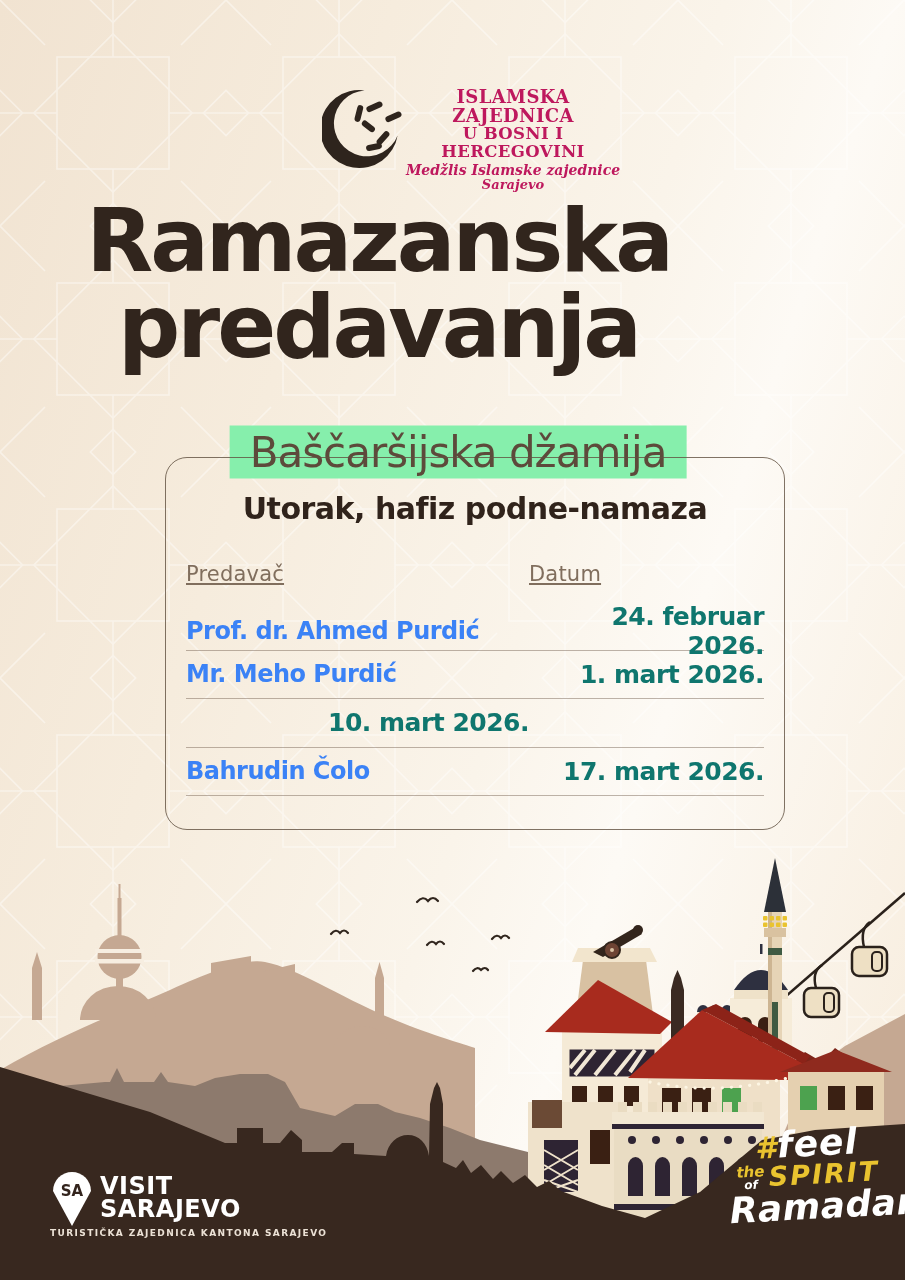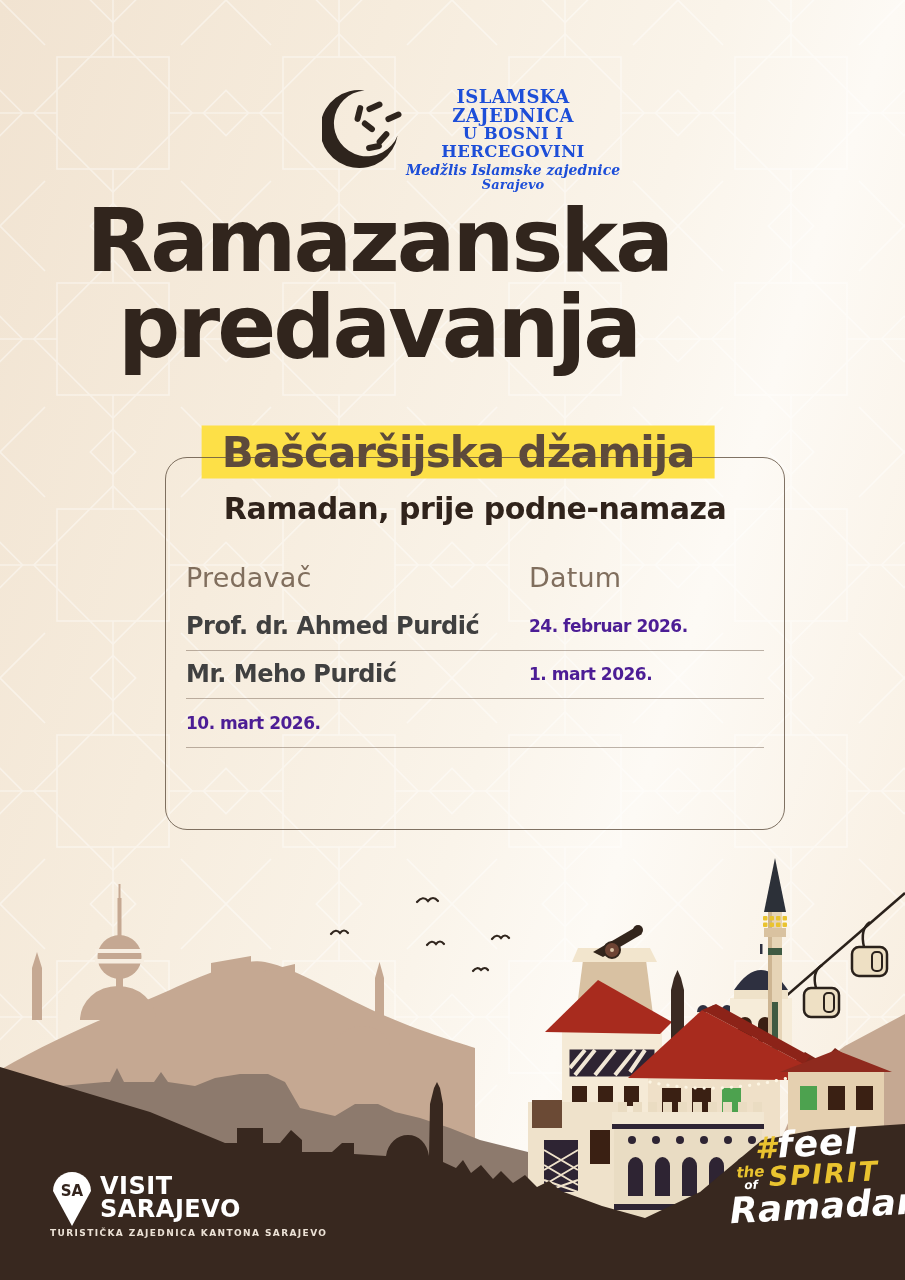--- a/index.html
+++ b/index.html
@@ -9,45 +9,45 @@
   .bg{position:absolute;inset:0;z-index:0;
       background:linear-gradient(108deg,#f1e3d1 0%,#f6ecdd 30%,#faf4ea 55%,#fdfaf5 68%,#f7ecdc 100%);}
   .pattern{position:absolute;top:0;left:0;z-index:1;}
   .cityscape{position:absolute;top:850px;left:0;z-index:2;}
   .content{position:absolute;inset:0;z-index:5;}
 
   
   .org-logo{position:absolute;top:84px;left:322px;width:300px;height:92px;}
   .org-crescent{position:absolute;top:0;left:0;}
   .org-text{position:absolute;left:76px;top:4px;width:230px;text-align:center;
-            color:#1d4ed8;font-family:"DejaVu Serif","Liberation Serif",serif;}
+            color:#be185d;font-family:"DejaVu Serif","Liberation Serif",serif;}
   .org-l1{font-size:18px;font-weight:bold;letter-spacing:.4px;line-height:1.04;}
   .org-l2{font-size:16.5px;font-weight:bold;letter-spacing:.4px;line-height:1.08;}
   .org-l3{font-size:14px;font-weight:bold;font-style:italic;line-height:1.15;margin-top:1px;}
   .org-l4{font-size:13px;font-weight:bold;font-style:italic;line-height:1.05;}
 
   
   .title{position:absolute;top:198px;left:0;width:757px;text-align:center;
          color:#31251d;font-weight:800;font-size:87px;line-height:.99;letter-spacing:-3px;}
 
   
   .venue{position:absolute;top:452px;left:458px;transform:translate(-50%,-50%);
-         background:#fde047;padding:2px 20px;white-space:nowrap;
-         font-size:42px;font-weight:700;letter-spacing:-1px;color:#5d4a3b;}
+         background:#86efac;padding:2px 20px;white-space:nowrap;
+         font-size:42px;font-weight:400;letter-spacing:-1px;color:#5d4a3b;}
   .info-box{position:absolute;top:457px;left:165px;width:620px;height:373px;
             border:1.5px solid rgba(96,80,64,.8);border-radius:22px;box-sizing:border-box;}
   .schedule-note{margin-top:33px;text-align:center;font-size:30px;font-weight:700;
                  letter-spacing:-.5px;color:#30231b;}
   .lecture-table{margin:36px 20px 0 20px;}
   .t-head{display:grid;grid-template-columns:343px 1fr;height:40px;align-items:start;
-          font-size:27px;font-weight:500;color:#806e5d;letter-spacing:.2px;}
+          font-size:21px;font-weight:500;color:#806e5d;letter-spacing:.2px;text-decoration:underline;}
   .t-row{display:grid;grid-template-columns:343px 1fr;height:48.5px;align-items:center;
          border-bottom:1px solid rgba(110,92,75,.45);box-sizing:border-box;}
-  .t-name{font-size:24px;font-weight:700;letter-spacing:-.5px;color:#404040;}
-  .t-date{font-size:17px;font-weight:800;letter-spacing:-.5px;color:#4c1d95;}
+  .t-name{font-size:24px;font-weight:700;letter-spacing:-.5px;color:#3b82f6;}
+  .t-date{font-size:25px;font-weight:800;letter-spacing:-.5px;color:#0f766e;text-align:right;}
 
   
   .visit{position:absolute;left:50px;top:1168px;color:#fff;}
   .visit-row{display:flex;align-items:center;}
   .visit-name{margin-left:6px;font-size:24px;font-weight:800;line-height:.95;letter-spacing:.5px;}
   .visit-sub{font-size:9px;letter-spacing:1.4px;color:#ece2d6;font-weight:700;}
 
   
   .ramadan-badge{position:absolute;left:728px;top:1128px;width:160px;text-align:center;
                  transform:rotate(-3deg);color:#fff;line-height:.9;}
@@ -260,36 +260,40 @@
     </div>
 
     <div class="title">
       <div>Ramazanska</div>
       <div>predavanja</div>
     </div>
 
     <div class="venue">Baščaršijska džamija</div>
 
     <div class="info-box">
-      <div class="schedule-note">Ramadan, prije podne-namaza</div>
+      <div class="schedule-note">Utorak, hafiz podne-namaza</div>
       <div class="lecture-table">
         <div class="t-head">
           <div>Predavač</div>
           <div>Datum</div>
         </div>
         <div class="t-row">
           <div class="t-name">Prof. dr. Ahmed Purdić</div>
           <div class="t-date">24. februar 2026.</div>
         </div>
         <div class="t-row">
           <div class="t-name">Mr. Meho Purdić</div>
           <div class="t-date">1. mart 2026.</div>
         </div>
         <div class="t-row">
           <div class="t-date">10. mart 2026.</div>
+        </div>
+        <div class="t-row">
+          <div class="t-name">Bahrudin Čolo</div>
+          <div class="t-date">17. mart 2026.</div>
         </div>
       </div>
     </div>
 
     <div class="visit">
       <div class="visit-row">
         <svg width="44" height="60" viewBox="-22 -22 44 60">
           <path d="M-19,1 A19,19 0 1 1 19,1 L0,36 Z" fill="#ffffff"></path>
           <text x="0" y="6" text-anchor="middle" font-size="15" font-weight="bold" fill="#33241d" font-family="DejaVu Sans, Liberation Sans, sans-serif">SA</text>
         </svg>

